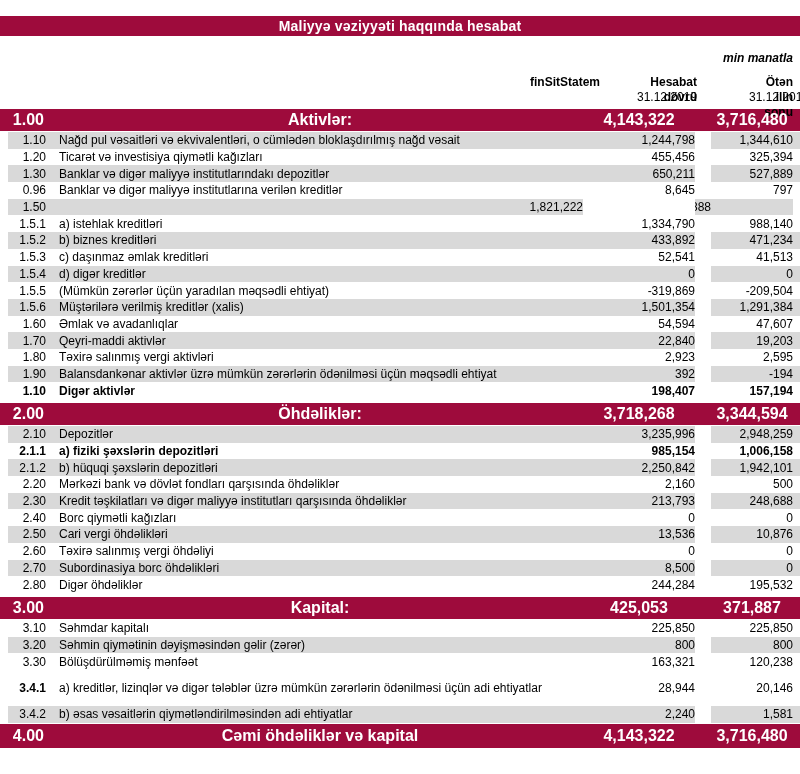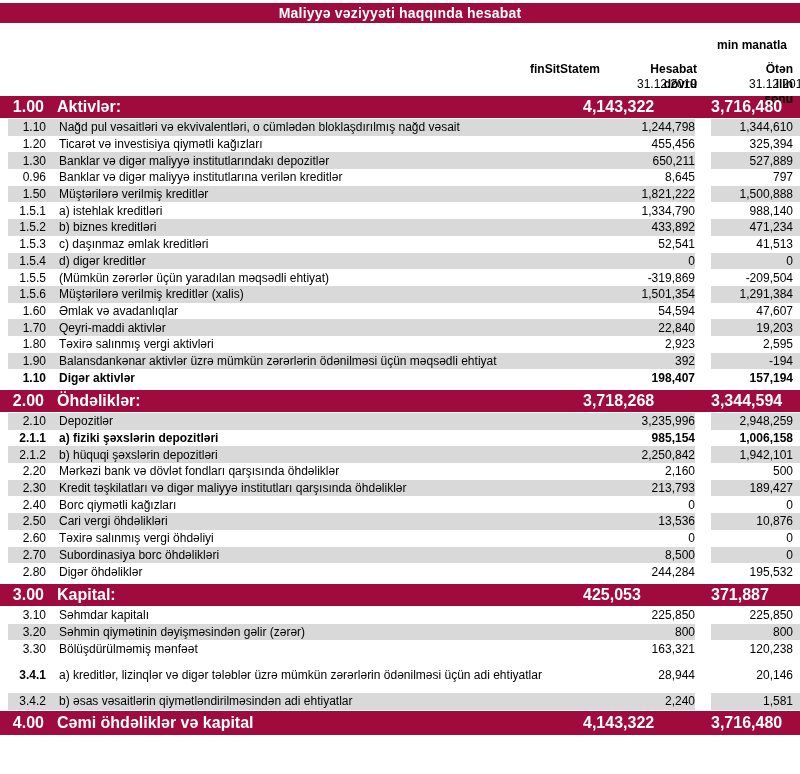--- a/index.html
+++ b/index.html
@@ -5,47 +5,47 @@
   html,body{margin:0;padding:0;}
   body{
     width:800px;height:774px;background:#ffffff;color:#000000;
     font-family:"Liberation Sans", sans-serif;overflow:hidden;
     -webkit-font-smoothing:antialiased;
   }
   .banner{background:var(--accent,#9E0B3C);color:#fff;font-weight:bold;}
 
   
   .title-banner{
-    margin-top:3px;height:20px;line-height:20px;text-align:center;
+    margin-top:16px;height:20px;line-height:20px;text-align:center;
     font-size:14px;letter-spacing:.2px;
   }
 
   
   .unit-note{
     margin-top:15px;height:14px;line-height:14px;text-align:right;
-    padding-right:13px;font-weight:bold;font-size:12px;
+    padding-right:7px;font-weight:bold;font-size:12px;font-style:italic;
   }
 
   
   .col-grid{
     display:grid;grid-template-columns:600px 97px 15px 81px 7px;
     font-size:12px;
   }
   .col-grid div{text-align:right;line-height:15px;height:15px;margin-left:37px;}
   .col-headers{margin-top:10px;font-weight:bold;}
 
   
   .section-banner{
     display:grid;grid-template-columns:44px 13px 1fr 112px 16px 82px 7px;
     height:22px;align-items:center;font-size:16px;margin:4px 0 1px 0;
   }
   .section-banner.total{height:24px;margin:1px 0 0 0;}
   .section-banner .num{text-align:right;}
-  .section-banner .lbl{text-align:left;}
-  .section-banner .val{text-align:left;}
+  .section-banner .lbl{text-align:center;}
+  .section-banner .val{text-align:center;}
 
   
   .row{
     display:grid;grid-template-columns:38px 13px 1fr 112px 16px 82px 7px;
     padding-left:8px;height:16.7px;font-size:12px;
   }
   .row .c{display:flex;align-items:center;height:100%;overflow:hidden;}
   .row .num{justify-content:flex-end;}
   .row .lbl{justify-content:flex-start;white-space:nowrap;}
   .row .val{justify-content:flex-end;}
@@ -122,21 +122,20 @@
         <div class="c bg"></div>
         <div class="c lbl bg">Banklar və digər maliyyə institutlarına verilən kreditlər</div>
         <div class="c val bg">8,645</div>
         <div class="c"></div>
         <div class="c val bg">797</div>
         <div class="c bg"></div>
       </div>
       <div class="row shade">
         <div class="c num bg">1.50</div>
         <div class="c bg"></div>
-        <div class="c lbl bg">Müştərilərə verilmiş kreditlər</div>
         <div class="c val bg">1,821,222</div>
         <div class="c"></div>
         <div class="c val bg">1,500,888</div>
         <div class="c bg"></div>
       </div>
       <div class="row">
         <div class="c num bg">1.5.1</div>
         <div class="c bg"></div>
         <div class="c lbl bg">a) istehlak kreditləri</div>
         <div class="c val bg">1,334,790</div>
@@ -278,21 +277,21 @@
         <div class="c"></div>
         <div class="c val bg">500</div>
         <div class="c bg"></div>
       </div>
       <div class="row shade">
         <div class="c num bg">2.30</div>
         <div class="c bg"></div>
         <div class="c lbl bg">Kredit təşkilatları və digər maliyyə institutları qarşısında öhdəliklər</div>
         <div class="c val bg">213,793</div>
         <div class="c"></div>
-        <div class="c val bg">189,427</div>
+        <div class="c val bg">248,688</div>
         <div class="c bg"></div>
       </div>
       <div class="row">
         <div class="c num bg">2.40</div>
         <div class="c bg"></div>
         <div class="c lbl bg">Borc qiymətli kağızları</div>
         <div class="c val bg">0</div>
         <div class="c"></div>
         <div class="c val bg">0</div>
         <div class="c bg"></div>

